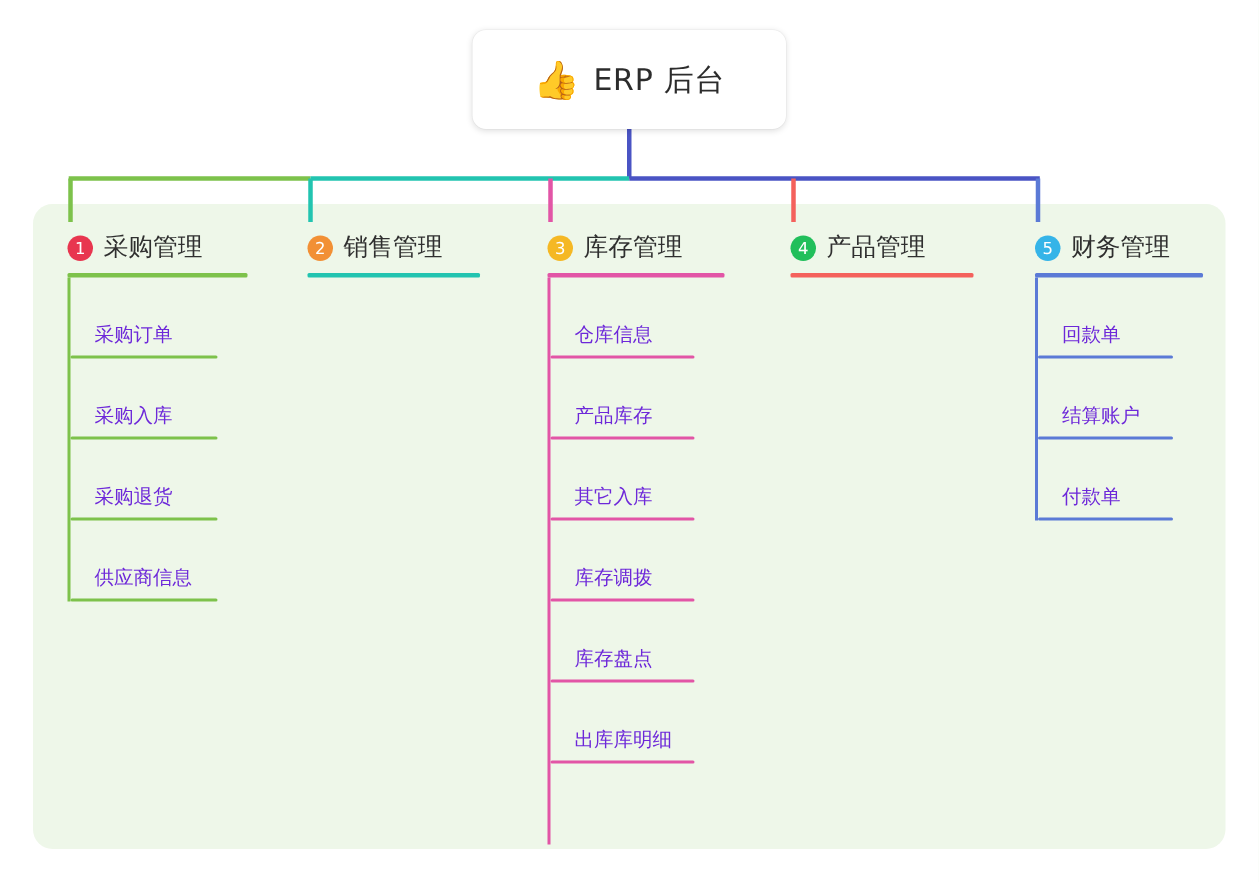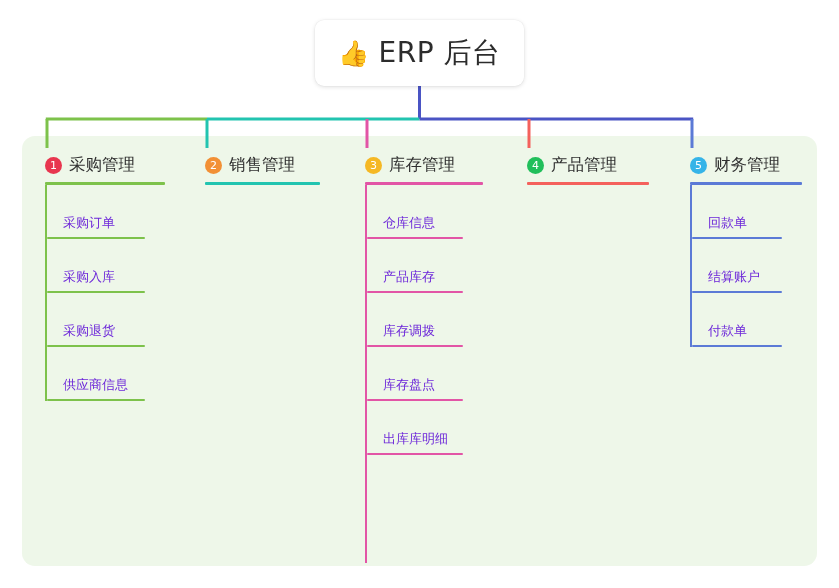--- a/index.html
+++ b/index.html
@@ -38,21 +38,21 @@
     justify-content: center;
     gap: 9px;
     z-index: 5;
   }
   #root-emoji {
     font-size: 25px;
     line-height: 1;
     display: inline-block;
   }
   #root-title {
-    font-size: 28px;
+    font-size: 20px;
     color: #2c2c2c;
     letter-spacing: 0.5px;
     white-space: nowrap;
   }
 
   
   #panel {
     position: absolute;
     left: 22px;
     top: 136px;
@@ -208,20 +208,24 @@
           <div class="spine" style="background: rgb(226, 85, 166); height: 378px;"></div>
           <div class="item">
             <span class="item-label">仓库信息</span>
             <div class="item-rule" style="background: rgb(226, 85, 166); width: 96px;"></div>
           </div>
           <div class="item">
             <span class="item-label">产品库存</span>
             <div class="item-rule" style="background: rgb(226, 85, 166); width: 96px;"></div>
           </div>
           <div class="item">
+            <span class="item-label">其它入库</span>
+            <div class="item-rule" style="background: rgb(226, 85, 166); width: 96px;"></div>
+          </div>
+          <div class="item">
             <span class="item-label">库存调拨</span>
             <div class="item-rule" style="background: rgb(226, 85, 166); width: 96px;"></div>
           </div>
           <div class="item">
             <span class="item-label">库存盘点</span>
             <div class="item-rule" style="background: rgb(226, 85, 166); width: 96px;"></div>
           </div>
           <div class="item">
             <span class="item-label">出库库明细</span>
             <div class="item-rule" style="background: rgb(226, 85, 166); width: 96px;"></div>

